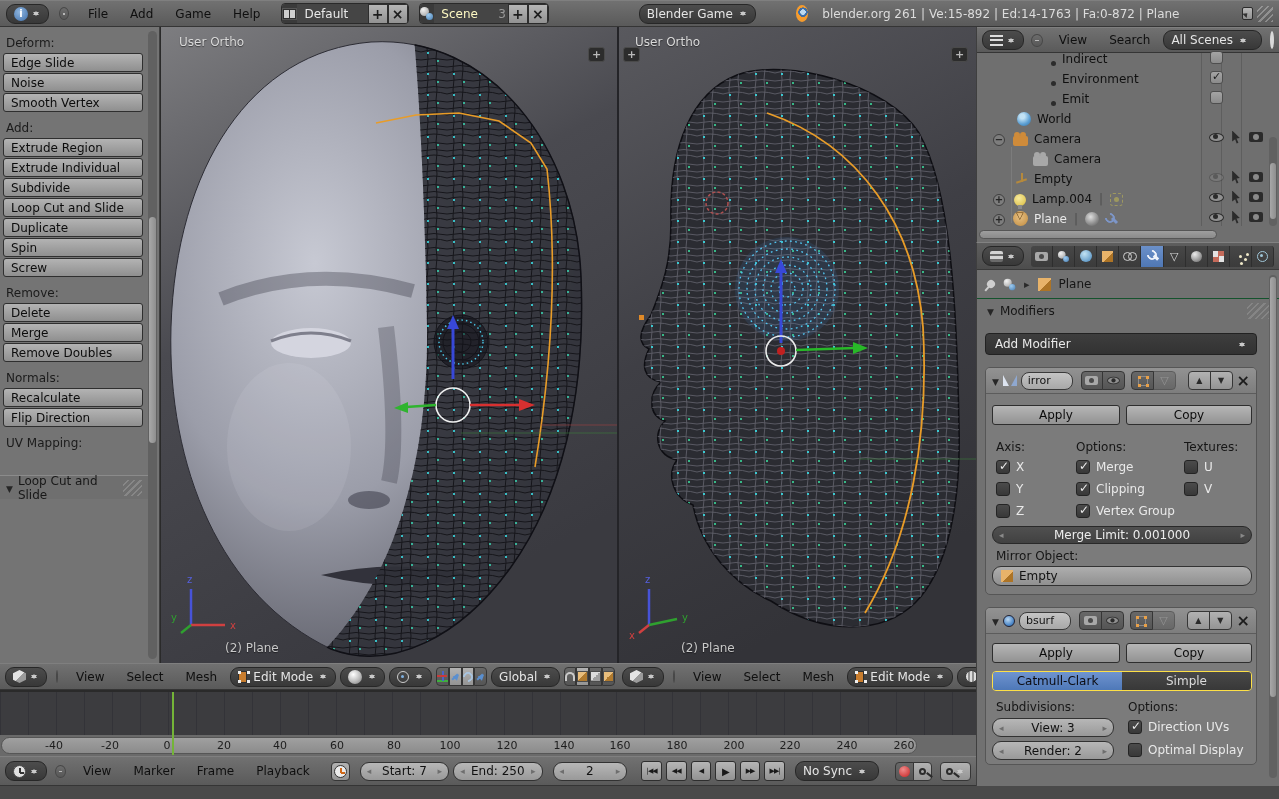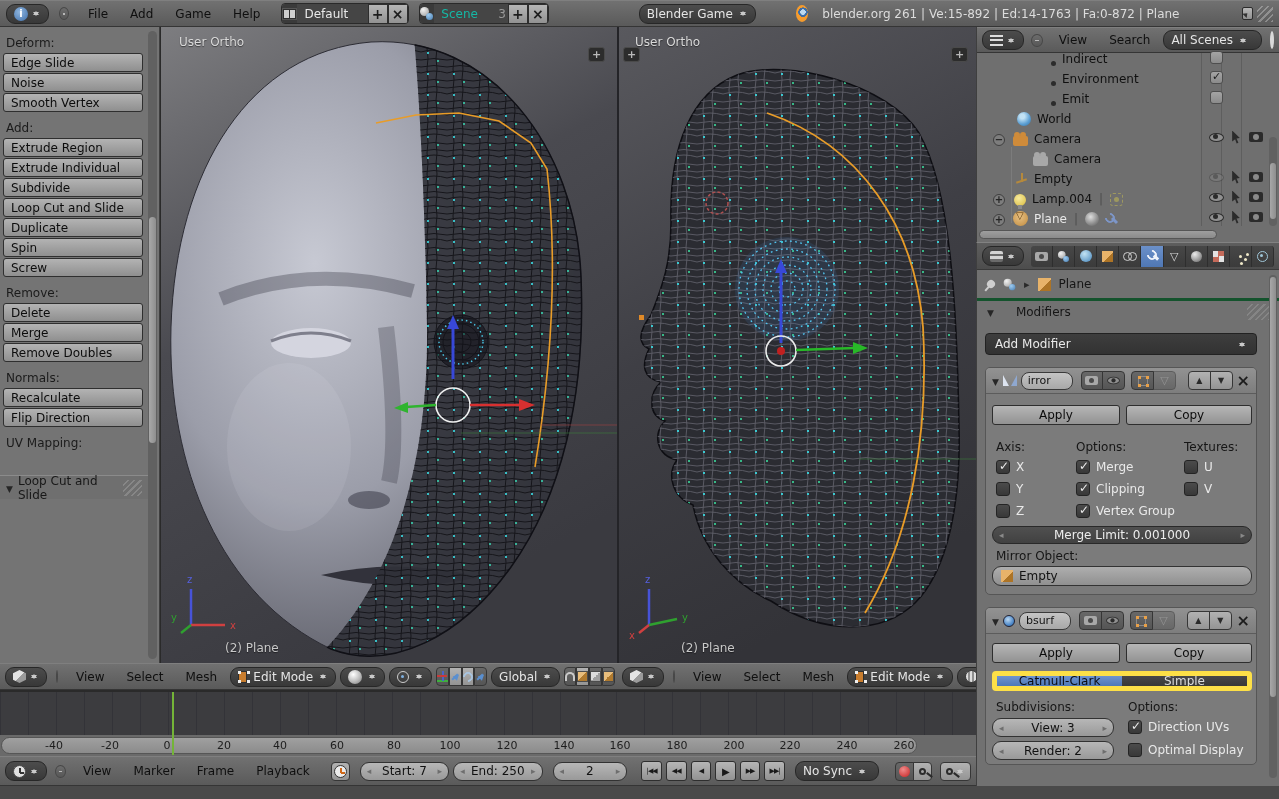--- a/index.html
+++ b/index.html
@@ -141,21 +141,21 @@
 
 .stepper{height:19px;border-radius:9px;background:linear-gradient(#b7b7b7,#999);border:1px solid #323232;color:#111;font-size:12px;display:flex;align-items:center;justify-content:center;position:relative}
 .stepper::before{content:"◂";position:absolute;left:6px;color:#6e6e6e;font-size:9px}
 .stepper::after{content:"▸";position:absolute;right:6px;color:#6e6e6e;font-size:9px}
 .dslide{height:18px;border-radius:9px;background:linear-gradient(#505050,#414141);border:1px solid #292929;color:#ececec;font-size:12px;display:flex;align-items:center;justify-content:center;position:relative}
 .dslide::before{content:"◂";position:absolute;left:6px;color:#8a8a8a;font-size:9px}
 .dslide::after{content:"▸";position:absolute;right:6px;color:#8a8a8a;font-size:9px}
 .nfield{height:18px;background:linear-gradient(#c4c4c4,#a8a8a8);border:1px solid #3a3a3a;border-radius:8px;font-size:11px;color:#131313;padding:0 6px;display:flex;align-items:center}
 .mbox{position:absolute;left:8px;width:272px;background:#7b7b7b;border:1px solid #565656;border-radius:5px}
 .mhdr{height:26px;background:linear-gradient(#929292,#7d7d7d);border-bottom:1px solid #5c5c5c;border-radius:4px 4px 0 0;display:flex;align-items:center;gap:4px;padding:0 6px}
-.seg{display:flex;height:20px;border:5px solid #fde047;border-radius:4px;overflow:hidden}
+.seg{display:flex;height:20px;border:1px solid #fde047;border-radius:4px;overflow:hidden}
 .seg>div{flex:1;display:flex;align-items:center;justify-content:center;font-size:12px}
 .seg .a{background:linear-gradient(#6f94cf,#4e78b8);color:#0c0c12}
 .seg .b{background:linear-gradient(#484848,#383838);color:#dcdcdc}
 
 .tick{position:absolute;top:4px;transform:translateX(-50%);font-size:11px;color:#1d1d1d}
 .pbtn{width:25px;height:20px;font-size:7px;letter-spacing:-1px;color:#1a1a1a}
 
 .osep{position:absolute;top:26px;bottom:16px;width:1px;background:#5e5e5e}
 .orow{position:absolute;left:0;right:12px;height:20px;display:flex;align-items:flex-end;color:#101010;font-size:12px}
 .otxt{margin-left:6px;white-space:nowrap}
@@ -191,21 +191,21 @@
           <span class="wbtn plus"></span>
         </span>
       <span class="wbtn lbtn" style="border-radius:0">
           <span class="wbtn x"></span>
         </span>
     </div>
     <div class="row" style="margin-left:6px;height:21px;border:1px solid #2a2a2a;border-radius:4px;overflow:hidden">
       <span style="width:24px;height:100%;background:#3a3a3a;display:flex;align-items:center;justify-content:center">
           <span class="ballico"></span>
         </span>
-      <span style="width:96px;height:100%;background:#454545;color:#14b8a6;display:flex;align-items:center;padding:0 7px">Scene</span>
+      <span style="width:96px;height:100%;background:#454545;color:#fef9c3;display:flex;align-items:center;padding:0 7px">Scene</span>
       <span style="width:16px;height:100%;background:#454545;color:#9a9a9a;display:flex;align-items:center">3</span>
       <span class="wbtn lbtn" style="border-radius:0">
           <span class="wbtn plus"></span>
         </span>
       <span class="wbtn lbtn" style="border-radius:0">
           <span class="wbtn x"></span>
         </span>
     </div>
     <div class="dd" style="margin-left:86px;width:118px">
         <span>Blender Game</span>
@@ -604,21 +604,21 @@
           <span class="t-phys"></span>
         </span>
     </div>
     <div class="row" style="height:28px;padding:0 10px;gap:8px">
       <span class="i-pin"></span>
       <span class="ballico" style="transform:scale(.9)"></span>
       <span class="tri-r"></span>
       <span class="t-cube" style="width:13px;height:13px"></span>
       <span class="plab">Plane</span>
     </div>
-    <div class="row" style="height:24px;padding:0 10px;gap:22px;border-top:3px solid #14532d">
+    <div class="row" style="height:24px;padding:0 10px;gap:6px;border-top:1px solid #14532d">
       <span class="tri-d"></span>
       <span class="plab" style="font-size:12px">Modifiers</span>
       <span class="grip" style="margin-left:auto;opacity:.5"></span>
     </div>
     <div class="row" style="position:absolute;left:8px;top:90px;width:272px;height:22px;background:linear-gradient(#3e3e3e,#323232);border:1px solid #222;border-radius:4px;color:#e9e9e9;padding:0 9px">
       <span>Add Modifier</span>
       <span class="ud" style="margin-left:auto"></span>
     </div>
 
     <div class="mbox" style="top:124px;height:228px">

